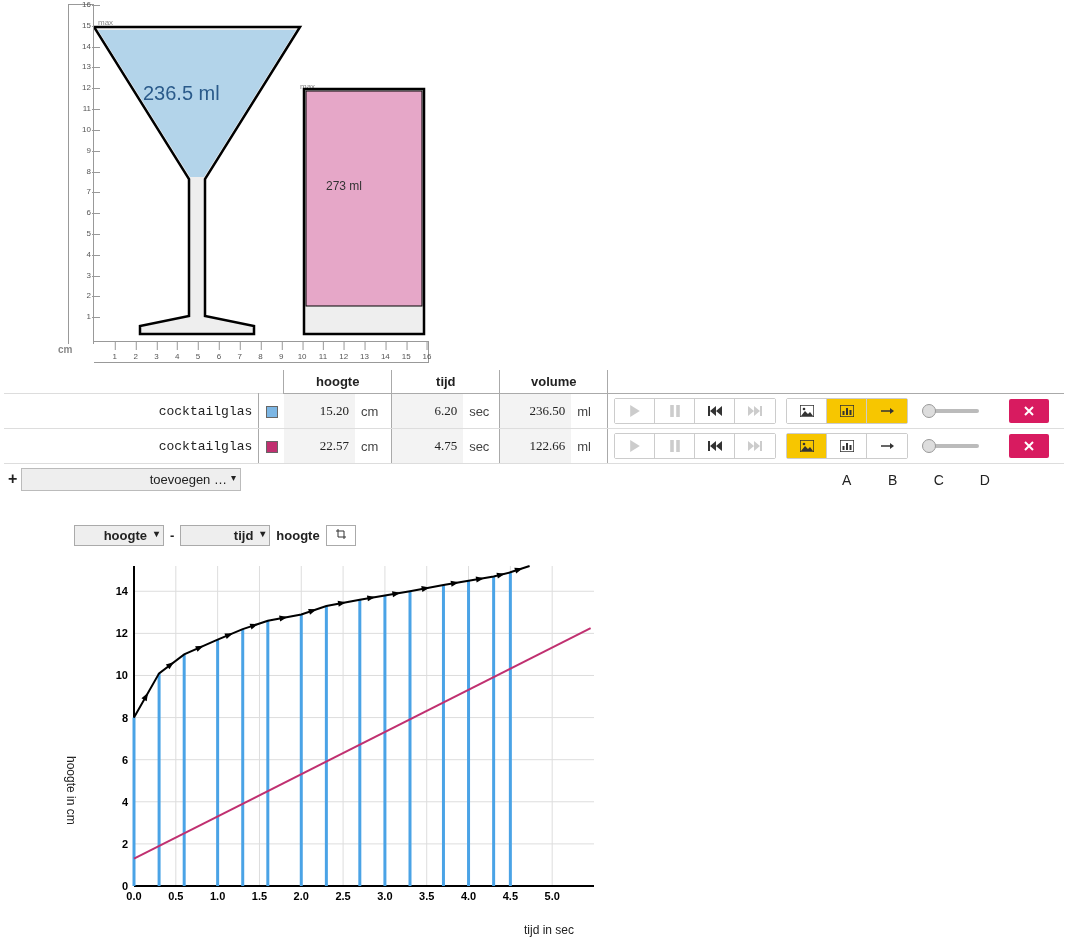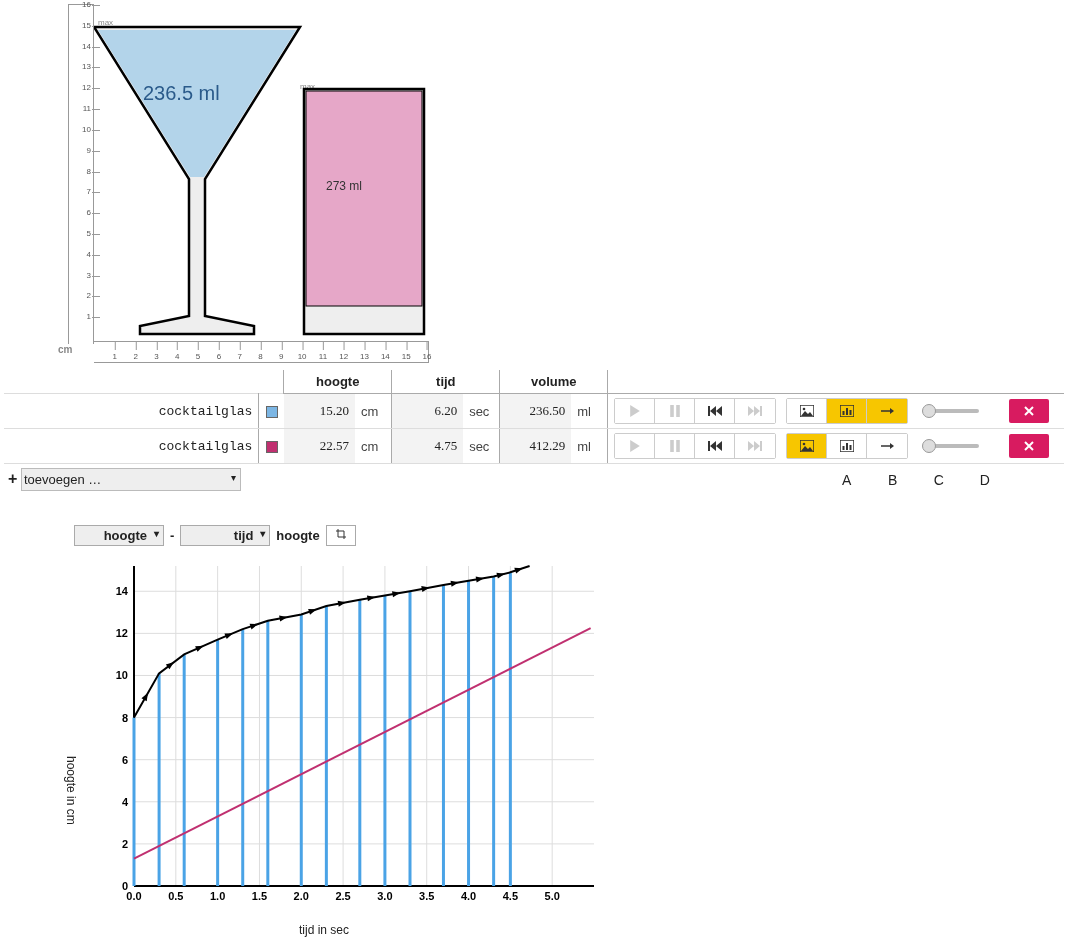--- a/index.html
+++ b/index.html
@@ -64,37 +64,37 @@
   .slider-track { width: 55px; height: 4px; background: #bbb; border-radius: 2px; position: relative; }
   .slider-thumb { position: absolute; left: -2px; top: -5px; width: 14px; height: 14px; border-radius: 50%; background: #ddd; border: 1px solid #999; }
   .close-btn {
     display: inline-flex; align-items: center; justify-content: center;
     width: 40px; height: 24px; background: #d81b60; color: #fff; border-radius: 2px;
     cursor: pointer; font-weight: bold; margin-left: 20px;
   }
   .add-row td { padding-top: 4px; }
   .add-plus { font-weight: bold; font-size: 16px; }
   .add-select {
-    display: inline-block; width: 220px; padding: 3px 2px; background: #eee; border: 1px solid #bbb;
-    text-align: left; font-size: 13px; position: relative;
+    display: inline-block; width: 220px; padding: 3px 13px; background: #eee; border: 1px solid #bbb;
+    text-align: right; font-size: 13px; position: relative;
   }
   .add-select::after { content: "▾"; position: absolute; right: 4px; top: 3px; font-size: 10px; }
   .graph-controls { margin: 30px 0 10px 70px; display: flex; align-items: center; gap: 6px; font-weight: bold; }
   .select-box {
     display: inline-block; min-width: 90px; padding: 2px 16px 2px 8px;
     background: #eee; border: 1px solid #aaa; text-align: right; position: relative; font-weight: bold;
   }
   .select-box::after { content: "▾"; position: absolute; right: 4px; top: 2px; font-size: 10px; }
   .crop-btn { display: inline-block; padding: 2px 8px; border: 1px solid #aaa; background: #fff; }
   .graph-area { margin-left: 70px; margin-top: 6px; position: relative; }
   .axis-label-y {
     position: absolute; left: 4px; top: 200px; transform: rotate(90deg); transform-origin: left top;
     font-size: 12px;
   }
-  .axis-label-x { text-align: center; font-size: 12px; margin-top: 4px; width: 500px;}
+  .axis-label-x { text-align: right; font-size: 12px; margin-top: 4px; width: 500px;}
   .col-letters { display:flex; gap: 28px; margin-left: 14px; font-size: 14px; }
   .col-letters span { width: 18px; text-align:center; }
 </style>
 </head>
 <body>
 
 <div class="container">
 
   <div class="top-area">
     <div class="ruler-v" id="ruler-v">
@@ -235,21 +235,21 @@
             </div>
           </td>
         </tr>
         <tr>
           <td class="name-cell">cocktailglas</td>
           <td class="sw-cell"><span class="swatch" style="background:#c03070"></span></td>
           <td class="val-cell">22.57</td>
           <td class="unit-cell">cm</td>
           <td class="val-cell">4.75</td>
           <td class="unit-cell">sec</td>
-          <td class="val-cell">412.29</td>
+          <td class="val-cell">122.66</td>
           <td class="unit-cell">ml</td>
           <td class="controls-cell">
             <div class="controls-row">
               <div class="btn-group">
                 <span class="btn disabled">
                   <svg width="12" height="12" viewBox="0 0 10 10">
                     <path fill="#ccc" d="M1 0l8 5-8 5z"></path>
                   </svg>
                 </span>
                 <span class="btn disabled">

